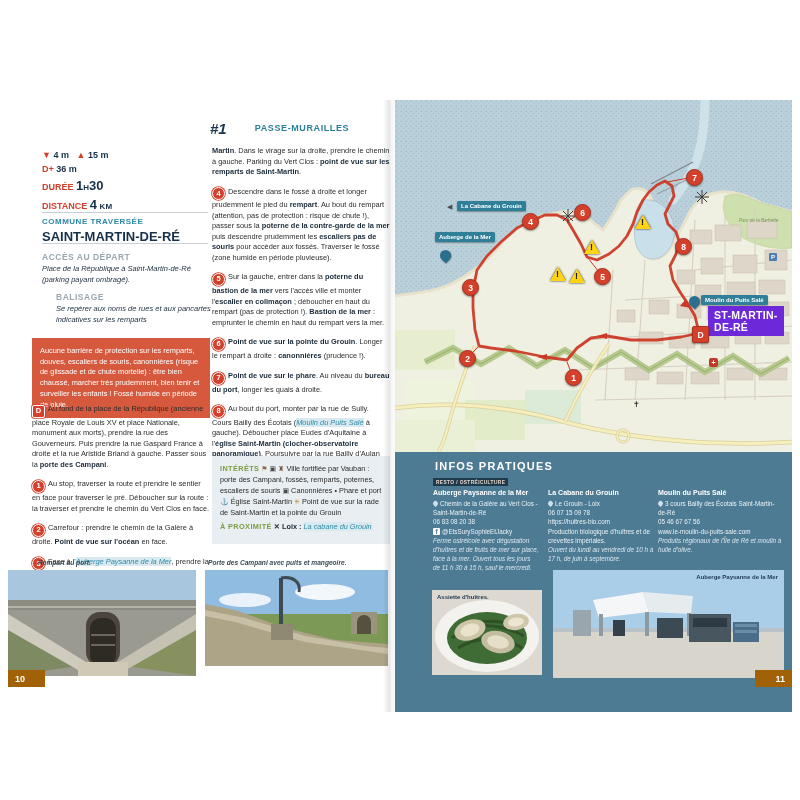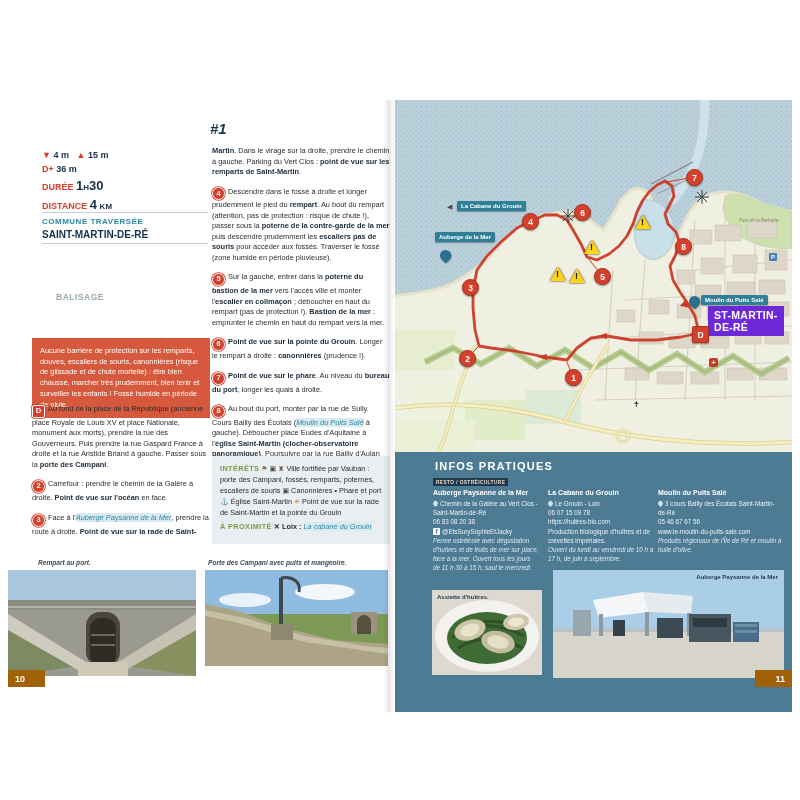--- a/index.html
+++ b/index.html
@@ -21,21 +21,21 @@
   .route-name{position:absolute;left:204px;top:0;width:176px;height:21px;line-height:21px;text-align:center;
               font-weight:bold;font-size:9px;letter-spacing:.6px;color:#2c7f9b;}
 
   .stats{position:absolute;left:34px;top:50px;width:170px;color:#17304a;}
   .stat-line{margin-bottom:4px;font-size:9px;font-weight:bold;}
   .red{color:#d5402c;}
   .stat-big{font-size:13px;}
   .stat-small{font-size:8px;}
   .rule{position:absolute;left:34px;width:166px;height:0;border-top:1px solid #c9cfd4;}
   .commune-label{position:absolute;left:34px;top:117px;font-size:8px;font-weight:bold;letter-spacing:.5px;color:#2f89a5;}
-  .commune-value{position:absolute;left:34px;top:129px;font-size:10px;font-weight:bold;color:#17304a;text-align:right;}
+  .commune-value{position:absolute;left:34px;top:129px;font-size:13px;font-weight:bold;color:#17304a;text-align:right;}
   .sec-label{font-size:8.5px;font-weight:bold;letter-spacing:.5px;color:#9aa7b0;margin-bottom:2px;}
   .sec-text{font-size:7.5px;font-style:italic;color:#1d2d3e;line-height:1.4;}
   .acces{position:absolute;left:34px;top:152px;width:170px;}
   .balisage{position:absolute;left:48px;top:192px;width:170px;}
   .warnbox{position:absolute;left:24px;top:238px;width:162px;background:#d6593d;color:#fff;
            font-size:7.4px;line-height:1.45;padding:8px 8px;}
   .steps1{position:absolute;left:24px;top:304px;width:178px;}
   .steps2{position:absolute;left:204px;top:46px;width:178px;}
   .step{font-size:7.4px;line-height:1.42;margin-bottom:9px;}
   .snum{display:inline-flex;width:11px;height:11px;border-radius:50%;background:#d5402c;color:#fff;
@@ -100,20 +100,21 @@
 </head>
 <body>
 <div class="canvas">
 
 <div class="page page-left">
 
   <div class="hdr-bar">
     <span class="hdr-title">RANDO</span>
     <span class="hdr-sub">GOURMANDE</span>
     <span class="hdr-num">#1</span>
+    <span class="route-name">PASSE-MURAILLES</span>
   </div>
 
   <div class="stats">
     <div class="stat-line">
       <span class="red">▼</span>
       <span>4 m</span>&nbsp;&nbsp;
       <span class="red">▲</span>
       <span>15 m</span>
     </div>
     <div class="stat-line">
@@ -129,28 +130,34 @@
       <span class="stat-big">4</span>
       <span class="stat-small">KM</span>
     </div>
   </div>
 
   <div class="rule" style="top:112px;"></div>
   <div class="commune-label">COMMUNE TRAVERSÉE</div>
   <div class="commune-value">SAINT-MARTIN-DE-RÉ</div>
   <div class="rule" style="top:143px;"></div>
 
+  <div class="acces">
+    <div class="sec-label">ACCÈS AU DÉPART</div>
+    <div class="sec-text">Place de la République à Saint-Martin-de-Ré (parking payant ombragé).</div>
+  </div>
   <div class="balisage">
     <div class="sec-label">BALISAGE</div>
+    <div class="sec-text">Se repérer aux noms de rues et aux pancartes indicatives sur les remparts</div>
   </div>
 
   <div class="warnbox">Aucune barrière de protection sur les remparts, douves, escaliers de souris, canonnières (risque de glissade et de chute mortelle) : être bien chaussé, marcher très prudemment, bien tenir et surveiller les enfants ! Fossé humide en période de pluie.</div>
 
   <div class="steps1">
     <div class="step"><span class="snum sD">D</span><span><span>Au fond de la place de la République (ancienne place Royale de Louis XV et place Nationale, monument aux morts), prendre la rue des Gouverneurs. Puis prendre la rue Gaspard France à droite et la rue Aristide Briand à gauche. Passer sous la </span><span class="b">porte des Campani</span><span>.</span></span></div>
+    <div class="step"><span class="snum">1</span><span><span>Au stop, traverser la route et prendre le sentier en face pour traverser le pré. Déboucher sur la route : la traverser et prendre le chemin du Vert Clos en face.</span></span></div>
     <div class="step"><span class="snum">2</span><span><span>Carrefour : prendre le chemin de la Galère à droite. </span><span class="b">Point de vue sur l'océan</span><span> en face.</span></span></div>
     <div class="step"><span class="snum">3</span><span><span>Face à l'</span><span class="lk">Auberge Paysanne de la Mer</span><span>, prendre la route à droite. </span><span class="b">Point de vue sur la rade de Saint-</span></span></div>
   </div>
 
   <div class="steps2">
     <div class="step"><span><span class="b">Martin</span><span>. Dans le virage sur la droite, prendre le chemin à gauche. Parking du Vert Clos : </span><span class="b">point de vue sur les remparts de Saint-Martin</span><span>.</span></span></div>
     <div class="step"><span class="snum">4</span><span><span>Descendre dans le fossé à droite et longer prudemment le pied du </span><span class="b">rempart</span><span>. Au bout du rempart (attention, pas de protection : risque de chute !), passer sous la </span><span class="b">poterne de la contre-garde de la mer</span><span> puis descendre prudemment les </span><span class="b">escaliers pas de souris</span><span> pour accéder aux fossés. Traverser le fossé (zone humide en période pluvieuse).</span></span></div>
     <div class="step"><span class="snum">5</span><span><span>Sur la gauche, entrer dans la </span><span class="b">poterne du bastion de la mer</span><span> vers l'accès ville et monter l'</span><span class="b">escalier en colimaçon</span><span> ; déboucher en haut du rempart (pas de protection !). </span><span class="b">Bastion de la mer</span><span> : emprunter le chemin en haut du rempart vers la mer.</span></span></div>
     <div class="step"><span class="snum">6</span><span><span class="b">Point de vue sur la pointe du Grouin</span><span>. Longer le rempart à droite : </span><span class="b">canonnières</span><span> (prudence !).</span></span></div>
     <div class="step"><span class="snum">7</span><span><span class="b">Point de vue sur le phare</span><span>. Au niveau du </span><span class="b">bureau du port</span><span>, longer les quais à droite.</span></span></div>

